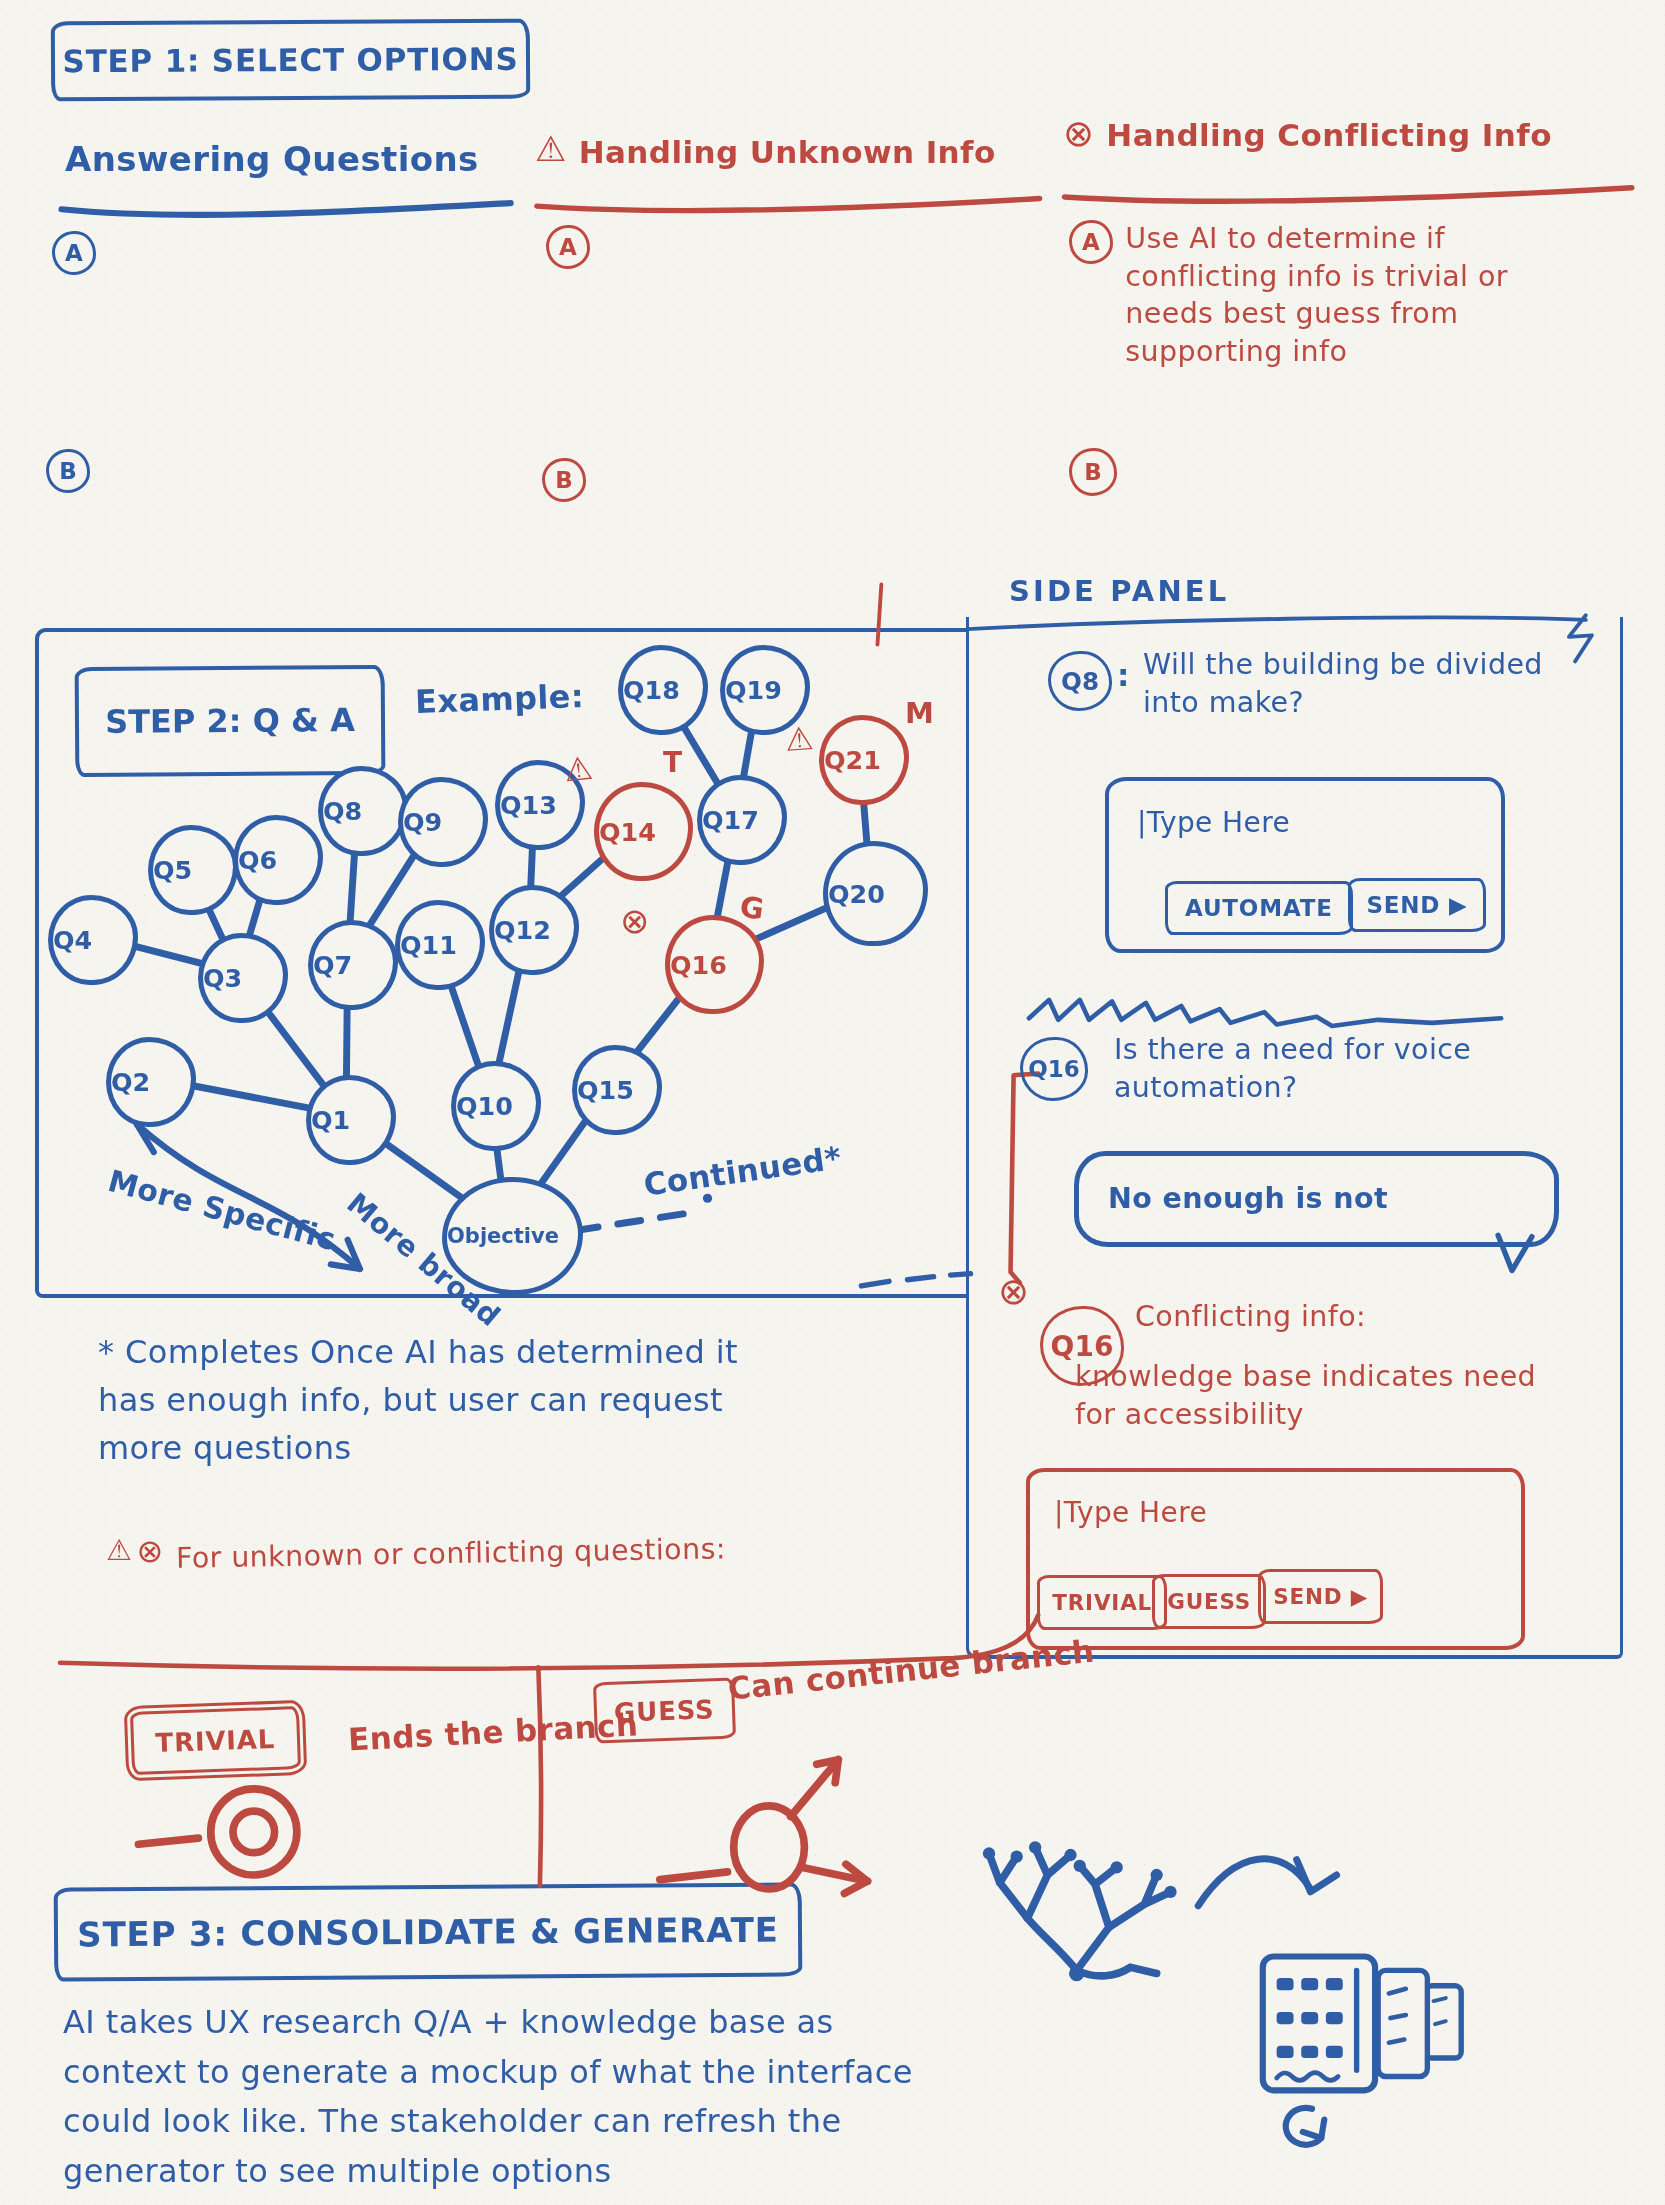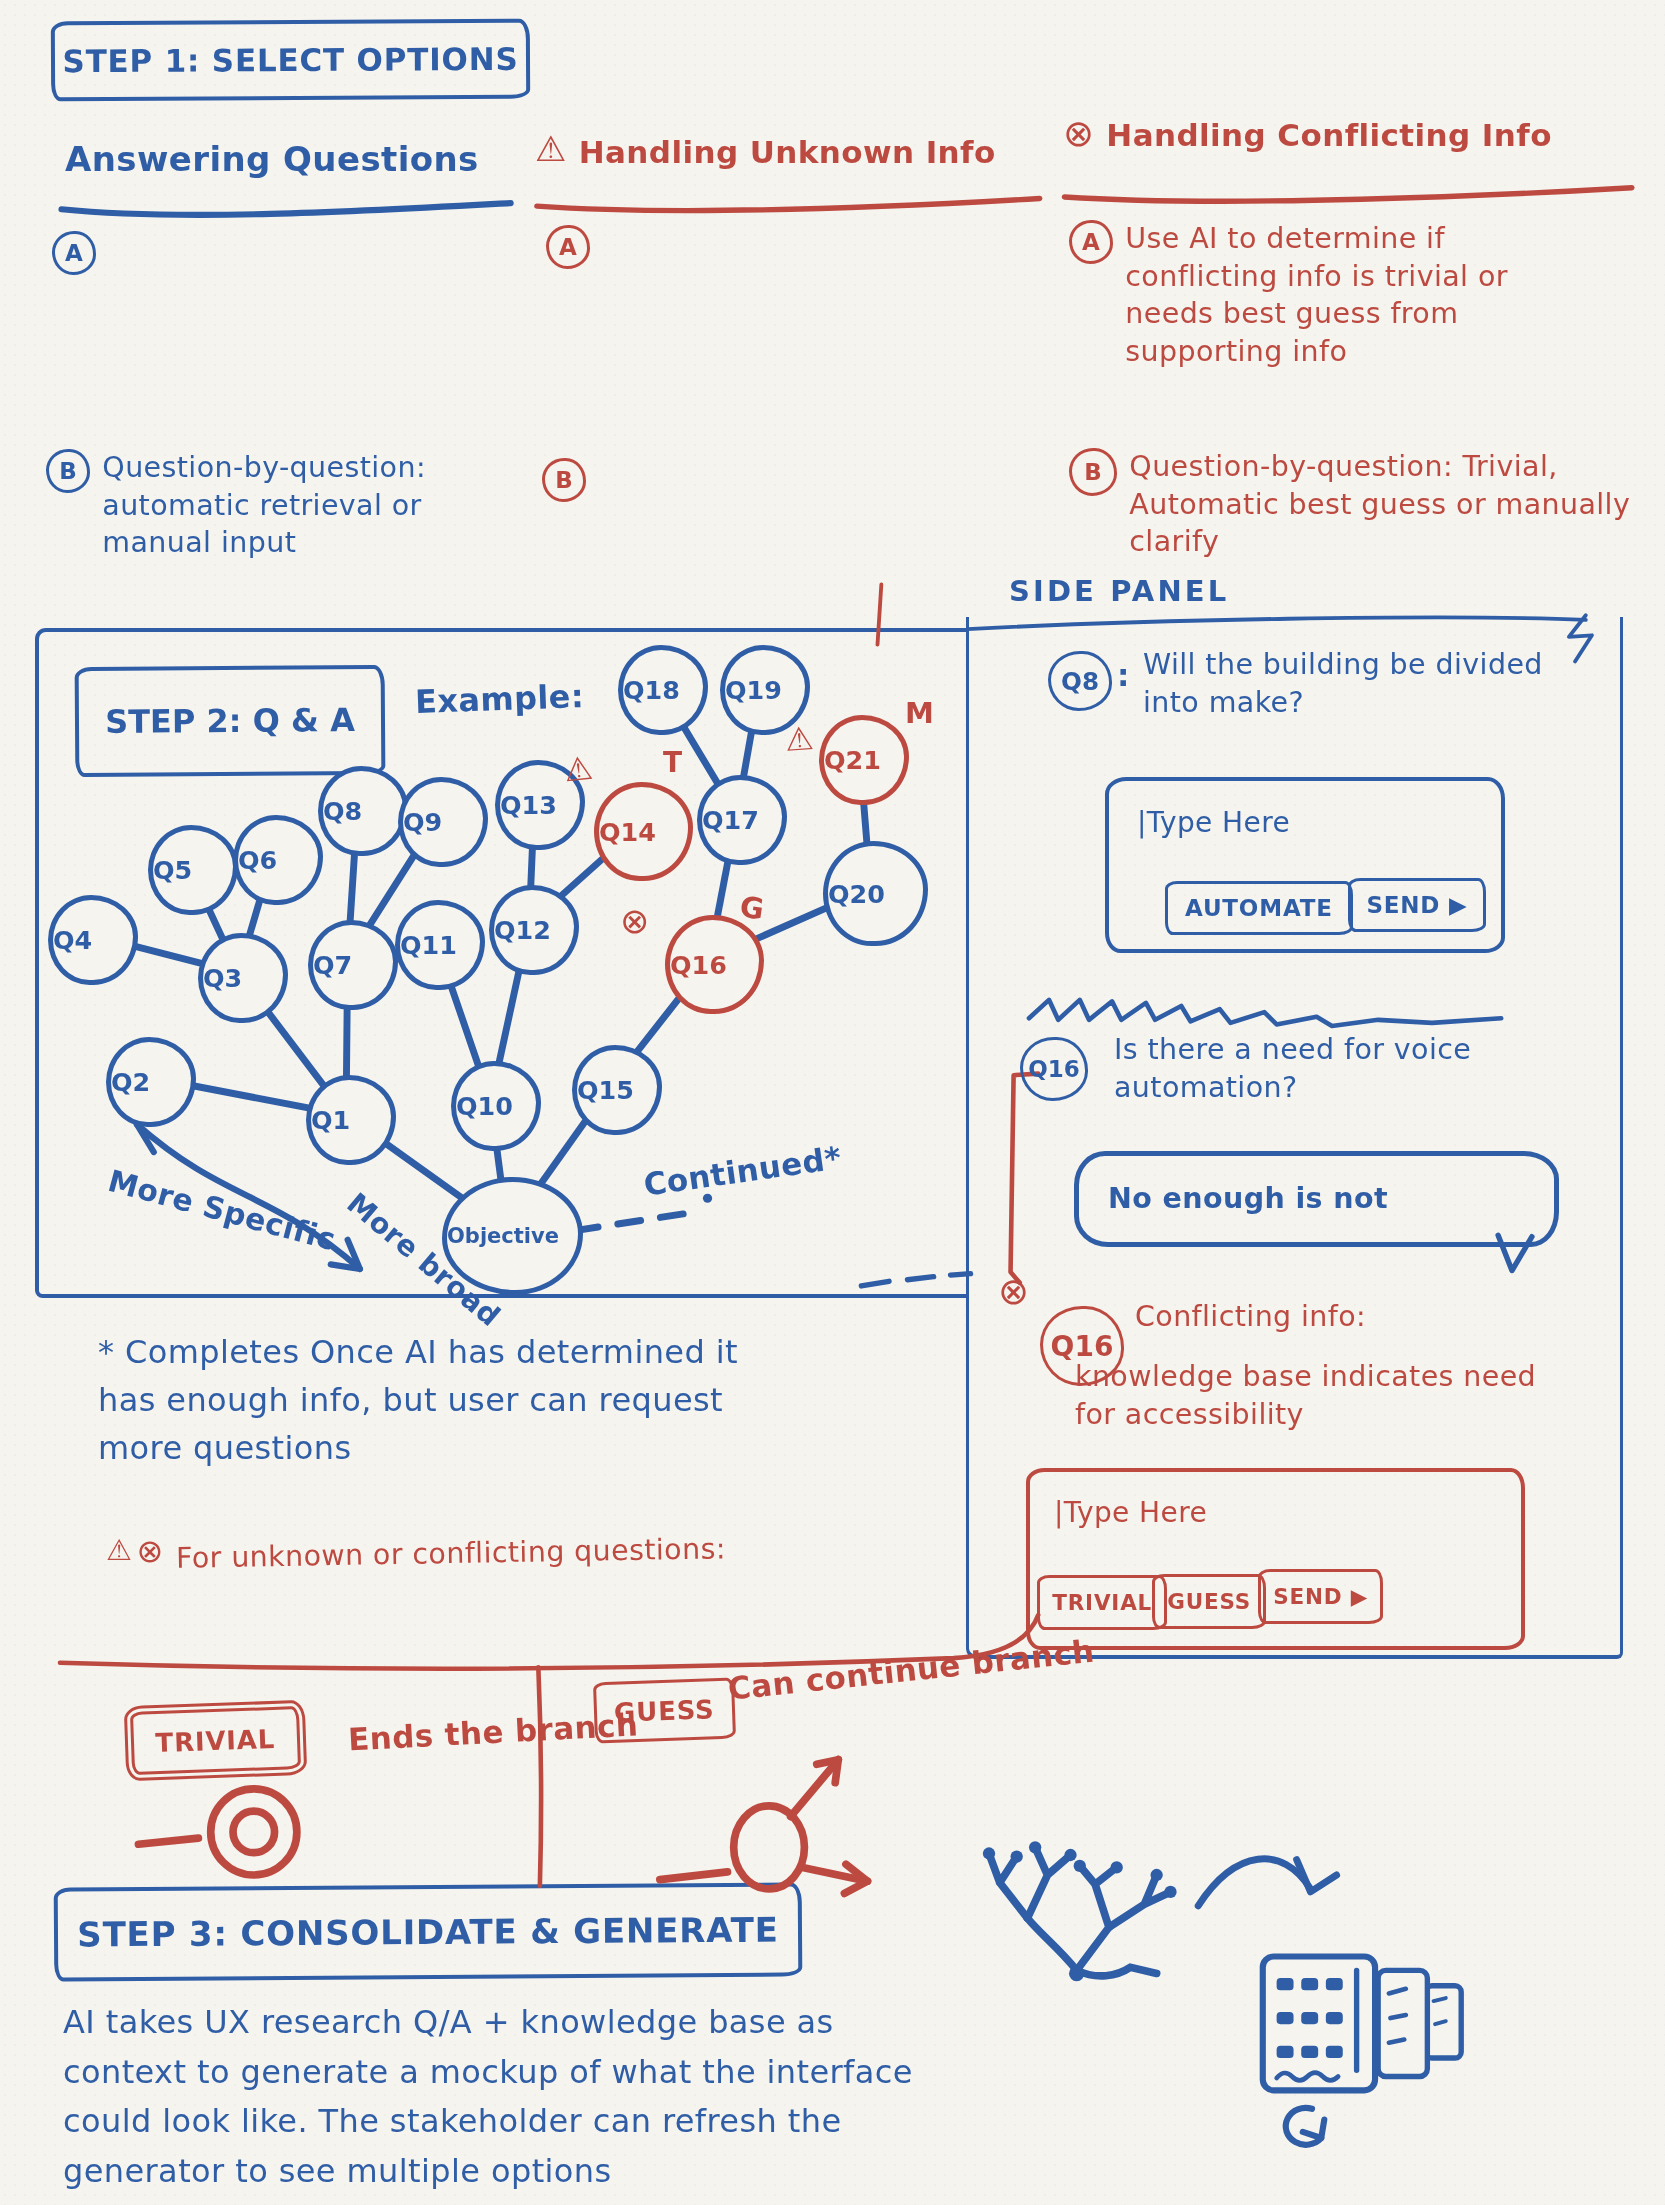--- a/index.html
+++ b/index.html
@@ -58,21 +58,20 @@
   <span>STEP 3: CONSOLIDATE &amp; GENERATE</span>
 </div>
 
 <div class="t blue bold" style="left:65px;top:137px;font-size:34px">Answering Questions</div>
 
 <div class="row" style="left:52px;top:231px;width:500px">
   <span class="badge blue" style="width:38px;height:38px;font-size:23px">A</span>
 </div>
 <div class="row" style="left:46px;top:449px;width:500px">
   <span class="badge blue" style="width:38px;height:38px;font-size:23px">B</span>
-  <span class="t blue" style="position:static;font-size:28.5px;width:415px">Question-by-question: automatic retrieval or manual input</span>
 </div>
 
 <div class="row" style="left:535px;top:132px">
   <span class="red" style="font-size:35px;line-height:1">⚠</span>
   <span class="t red bold" style="position:static;font-size:31px">Handling Unknown Info</span>
 </div>
 <div class="row" style="left:546px;top:225px;width:508px">
   <span class="badge red" style="width:38px;height:38px;font-size:23px">A</span>
 </div>
 <div class="row" style="left:542px;top:458px;width:492px">
@@ -82,21 +81,20 @@
 <div class="row" style="left:1063px;top:115px">
   <span class="red" style="font-size:37px;line-height:1">⊗</span>
   <span class="t red bold" style="position:static;font-size:31px">Handling Conflicting Info</span>
 </div>
 <div class="row" style="left:1069px;top:220px;width:554px">
   <span class="badge red" style="width:38px;height:38px;font-size:23px">A</span>
   <span class="t red" style="position:static;font-size:28.5px;width:477px">Use AI to determine if conflicting info is trivial or needs best guess from supporting info</span>
 </div>
 <div class="row" style="left:1069px;top:448px;width:585px">
   <span class="badge red" style="width:42px;height:42px;font-size:23px">B</span>
-  <span class="t red" style="position:static;font-size:28.5px;width:508px">Question-by-question: Trivial, Automatic best guess or manually clarify</span>
 </div>
 
 <svg class="ink" width="1665" height="2205" viewBox="0 0 2165 2867">
 
   <g stroke="#2f5ea6" stroke-width="8" fill="none" stroke-linecap="round">
     <path d="M80,272 C240,288 480,274 664,264"></path>
   </g>
   <g stroke="#bd4a40" stroke-width="7" fill="none" stroke-linecap="round">
     <path d="M698,268 C900,282 1180,268 1352,258"></path>
   </g>

